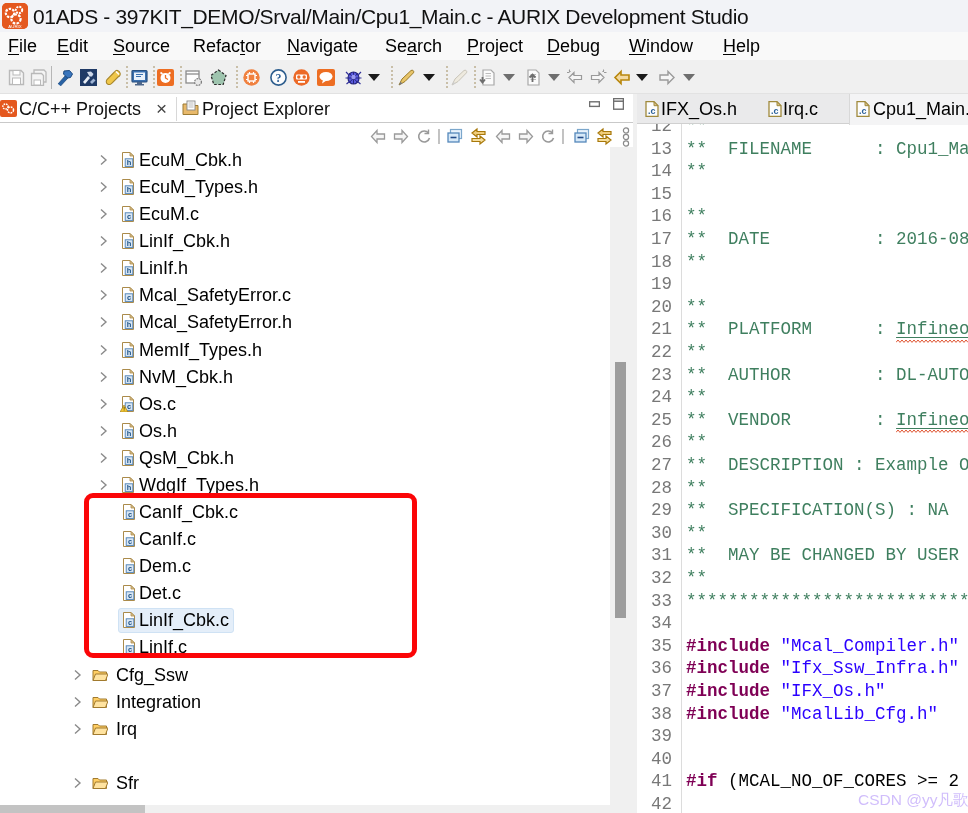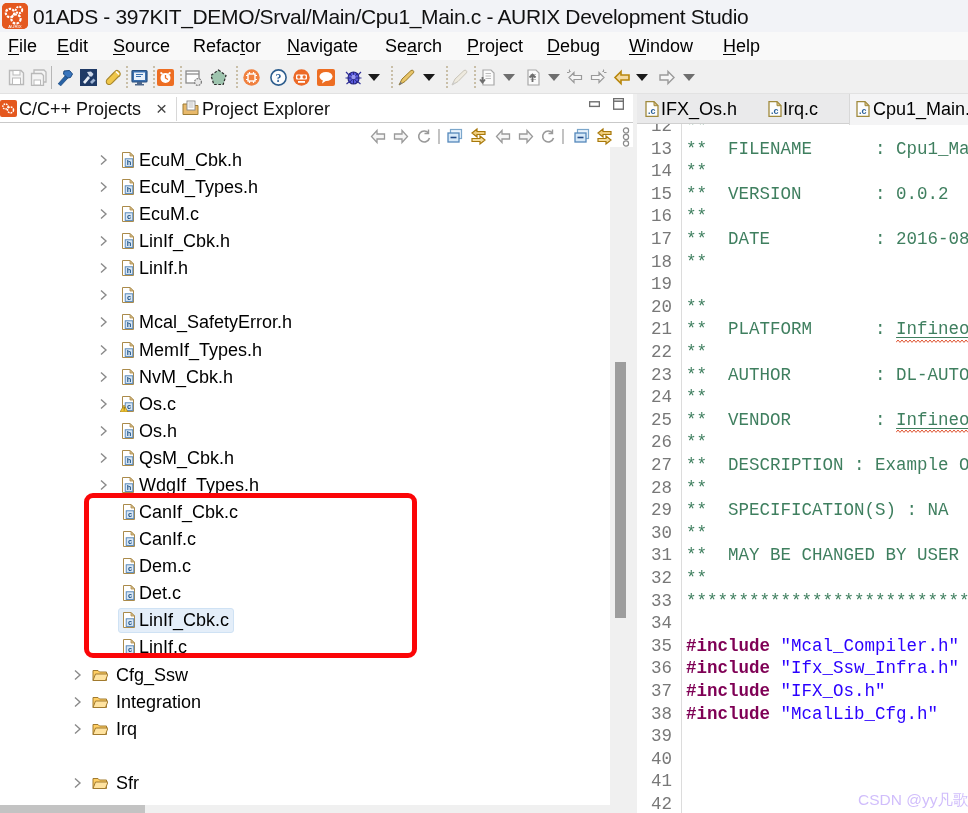--- a/index.html
+++ b/index.html
@@ -148,20 +148,21 @@
       <div class="row" style="top:135.39999999999998px">
         <svg class="chev" style="left:97px" viewBox="0 0 12 12">
           <path d="M4 1.5 L9 6 L4 10.5" fill="none" stroke="#8a8a8a" stroke-width="1.4"></path>
         </svg>
         <svg class="ricon" style="left:120px" viewBox="0 0 16 16">
     <path d="M2.5 0.5 H10 L13.5 4 V15.5 H2.5 Z" fill="#ffffff" stroke="#ab8b4b" stroke-width="1"></path>
     <path d="M10 0.5 L10 4 L13.5 4 Z" fill="#d9c08a" stroke="#ab8b4b" stroke-width="0.8"></path>
     <rect x="5.2" y="6.8" width="7.6" height="7.6" fill="#dbe7f3" stroke="#4a7fb5" stroke-width="0.9"></rect>
     <text x="9" y="13.2" font-size="7.5" font-weight="bold" text-anchor="middle" fill="#174f85" font-family="Liberation Sans">c</text>
         </svg>
+        <span class="rtext" style="left:139px">Mcal_SafetyError.c</span>
       </div>
       <div class="row" style="top:162.48px">
         <svg class="chev" style="left:97px" viewBox="0 0 12 12">
           <path d="M4 1.5 L9 6 L4 10.5" fill="none" stroke="#8a8a8a" stroke-width="1.4"></path>
         </svg>
         <svg class="ricon" style="left:120px" viewBox="0 0 16 16">
     <path d="M2.5 0.5 H10 L13.5 4 V15.5 H2.5 Z" fill="#ffffff" stroke="#ab8b4b" stroke-width="1"></path>
     <path d="M10 0.5 L10 4 L13.5 4 Z" fill="#d9c08a" stroke="#ab8b4b" stroke-width="0.8"></path>
     <rect x="5.2" y="6.8" width="7.6" height="7.6" fill="#dbe7f3" stroke="#4a7fb5" stroke-width="0.9"></rect>
     <text x="9" y="13.2" font-size="7.5" font-weight="bold" text-anchor="middle" fill="#174f85" font-family="Liberation Sans">h</text>
@@ -357,21 +358,21 @@
   <div class="abs" id="editor"></div>
   <div class="abs" id="etabs"></div>
   <div class="abs" id="etab-active"></div>
   <div class="etab-text" style="left:661px">IFX_Os.h</div>
   <div class="etab-text" style="left:783px">Irq.c</div>
   <div class="etab-text" style="left:873px">Cpu1_Main.c</div>
   <div class="abs" id="code">
       <div class="cl" style="top:-9px"><span class="num">12</span><span class="src">**</span></div>
       <div class="cl" style="top:13.600000000000001px"><span class="num">13</span><span class="src">**  FILENAME      : Cpu1_Main.c</span></div>
       <div class="cl" style="top:36.2px"><span class="num">14</span><span class="src">**</span></div>
-      <div class="cl" style="top:58.80000000000001px"><span class="num">15</span><span class="src">**  VERSION       : 0.0.2</span></div>
+      <div class="cl" style="top:58.80000000000001px"><span class="num">15</span></div>
       <div class="cl" style="top:81.4px"><span class="num">16</span><span class="src">**</span></div>
       <div class="cl" style="top:104px"><span class="num">17</span><span class="src">**  DATE          : 2016-08-09</span></div>
       <div class="cl" style="top:126.60000000000002px"><span class="num">18</span><span class="src">**</span></div>
       <div class="cl" style="top:149.20000000000002px"><span class="num">19</span></div>
       <div class="cl" style="top:171.8px"><span class="num">20</span><span class="src">**</span></div>
       <div class="cl" style="top:194.4px"><span class="num">21</span><span class="src">**  PLATFORM      : <span class="ul">Infineon AURIX</span></span></div>
       <div class="cl" style="top:217px"><span class="num">22</span><span class="src">**</span></div>
       <div class="cl" style="top:239.60000000000002px"><span class="num">23</span><span class="src">**  AUTHOR        : DL-AUTOSAR-Engineering</span></div>
       <div class="cl" style="top:262.20000000000005px"><span class="num">24</span><span class="src">**</span></div>
       <div class="cl" style="top:284.8px"><span class="num">25</span><span class="src">**  VENDOR        : <span class="ul">Infineon Technologies</span></span></div>
@@ -383,21 +384,21 @@
       <div class="cl" style="top:420.40000000000003px"><span class="num">31</span><span class="src">**  MAY BE CHANGED BY USER [yes/no]: Yes</span></div>
       <div class="cl" style="top:443px"><span class="num">32</span><span class="src">**</span></div>
       <div class="cl" style="top:465.6px"><span class="num">33</span><span class="src">*******************************</span></div>
       <div class="cl" style="top:488.20000000000005px"><span class="num">34</span></div>
       <div class="cl" style="top:510.80000000000007px"><span class="num">35</span><span class="src"><span class="kw">#include</span> <span class="str">"Mcal_Compiler.h"</span></span></div>
       <div class="cl" style="top:533.4000000000001px"><span class="num">36</span><span class="src"><span class="kw">#include</span> <span class="str">"Ifx_Ssw_Infra.h"</span></span></div>
       <div class="cl" style="top:556px"><span class="num">37</span><span class="src"><span class="kw">#include</span> <span class="str">"IFX_Os.h"</span></span></div>
       <div class="cl" style="top:578.6px"><span class="num">38</span><span class="src"><span class="kw">#include</span> <span class="str">"McalLib_Cfg.h"</span></span></div>
       <div class="cl" style="top:601.2px"><span class="num">39</span></div>
       <div class="cl" style="top:623.8000000000001px"><span class="num">40</span></div>
-      <div class="cl" style="top:646.4000000000001px"><span class="num">41</span></div>
+      <div class="cl" style="top:646.4000000000001px"><span class="num">41</span><span class="src"><span class="kw">#if</span> <span class="pl">(MCAL_NO_OF_CORES &gt;= 2</span></span></div>
       <div class="cl" style="top:669px"><span class="num">42</span></div>
     </div>
   <div class="abs" id="gutterline"></div>
   <div class="abs" id="wm">CSDN @yy凡歌</div>
 <svg class="abs" style="left:2px;top:3px" width="26" height="26" viewBox="0 0 26 26">
       <rect x="0" y="0" width="26" height="26" rx="5" fill="#e4581f"></rect>
 <circle cx="8" cy="10" r="4.2" fill="none" stroke="#fff" stroke-width="2.2" stroke-dasharray="2.4 1.2"></circle>
 <circle cx="17" cy="7" r="3.2" fill="none" stroke="#fff" stroke-width="2" stroke-dasharray="2 1"></circle>
 <circle cx="14" cy="16" r="4.6" fill="none" stroke="#fff" stroke-width="2.2" stroke-dasharray="2.6 1.3"></circle>
 <text x="13" y="24.5" font-size="4.4" fill="#fff" text-anchor="middle" font-family="Liberation Sans">AURIX</text>

